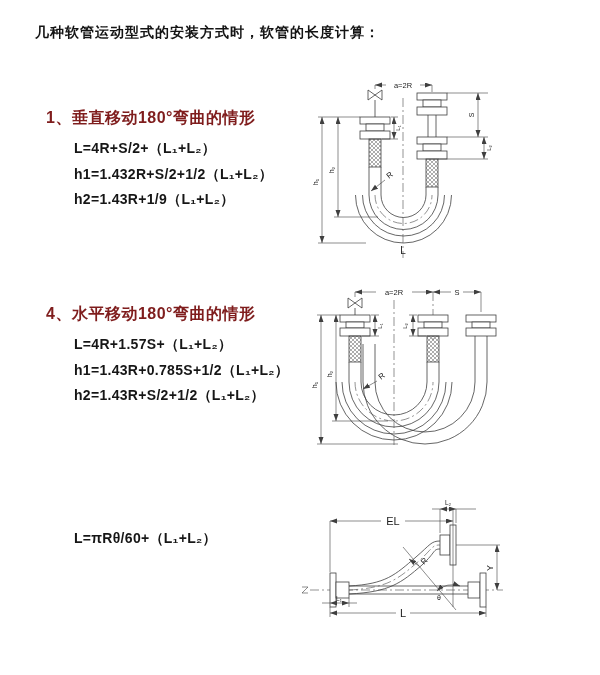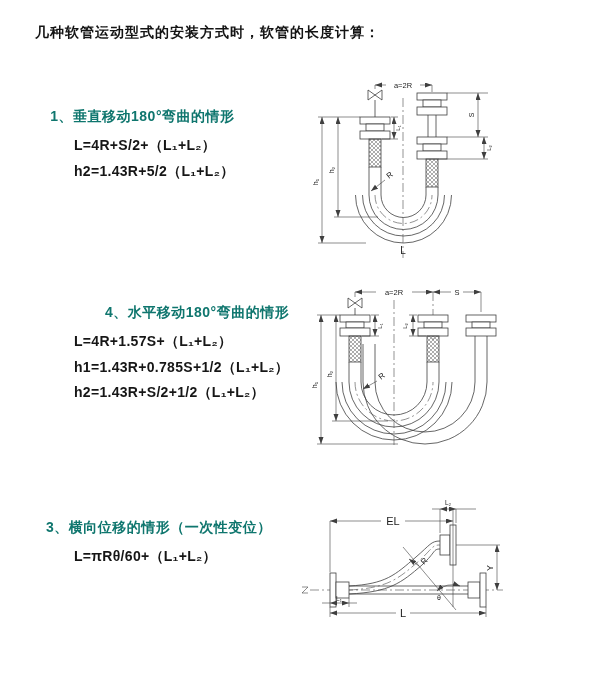--- a/index.html
+++ b/index.html
@@ -9,21 +9,21 @@
   }
   .page{position:absolute;inset:0;background:#ffffff;}
   .title{
     position:absolute;left:35px;top:24px;margin:0;
     font-size:14px;font-weight:bold;letter-spacing:1px;color:#141414;
   }
   .sec-text{position:absolute;left:46px;}
   .sec1{top:108px;}
   .sec2{top:304px;}
   .sec3{top:519px;}
-  .heading{font-size:14px;font-weight:bold;letter-spacing:.5px;color:#0f766e;white-space:nowrap;text-align:right;}
+  .heading{font-size:16px;font-weight:bold;letter-spacing:.5px;color:#7f1d1d;white-space:nowrap;}
   .formulas{margin-top:7px;margin-left:28px;}
   .formula{font-size:14px;line-height:25.5px;letter-spacing:.3px;color:#161616;white-space:nowrap;font-weight:bold;}
   .d1{position:absolute;left:308px;top:70px;}
   .d2{position:absolute;left:303px;top:282px;}
   .d3{position:absolute;left:298px;top:495px;}
   svg text{font-family:"Liberation Sans","DejaVu Sans",sans-serif;fill:#1c1c1c;}
   svg .ln{stroke:#3f3f3f;stroke-width:.8;fill:none;}
   svg .th{stroke:#3f3f3f;stroke-width:.6;fill:none;}
   svg .cl{stroke:#4a4a4a;stroke-width:.6;stroke-dasharray:9 3 2 3;fill:none;}
   svg .fr{fill:#ffffff;stroke:#3f3f3f;stroke-width:.8;}
@@ -44,35 +44,35 @@
       </pattern>
     </defs>
   </svg>
 
   <h1 class="title">几种软管运动型式的安装方式时，软管的长度计算：</h1>
 
   <div class="sec-text sec1">
     <div class="heading">1、垂直移动180°弯曲的情形</div>
     <div class="formulas">
       <div class="formula">L=4R+S/2+（L₁+L₂）</div>
-      <div class="formula">h2=1.43R+5/2（L₁+L₂）</div>
+      <div class="formula">h1=1.432R+S/2+1/2（L₁+L₂）</div>
+      <div class="formula">h2=1.43R+1/9（L₁+L₂）</div>
     </div>
   </div>
 
   <div class="sec-text sec2">
     <div class="heading">4、水平移动180°弯曲的情形</div>
     <div class="formulas">
       <div class="formula">L=4R+1.57S+（L₁+L₂）</div>
       <div class="formula">h1=1.43R+0.785S+1/2（L₁+L₂）</div>
       <div class="formula">h2=1.43R+S/2+1/2（L₁+L₂）</div>
     </div>
   </div>
 
   <div class="sec-text sec3">
-    <div class="heading">3、横向位移的情形（一次性变位）</div>
     <div class="formulas">
       <div class="formula">L=πRθ/60+（L₁+L₂）</div>
     </div>
   </div>
 
   <svg class="d1" width="285" height="195" viewBox="0 0 285 195">
     <line class="cl" x1="95" y1="28" x2="95" y2="188"></line>
 
     <g>
       <line class="th" x1="67" y1="15" x2="67" y2="19"></line>

